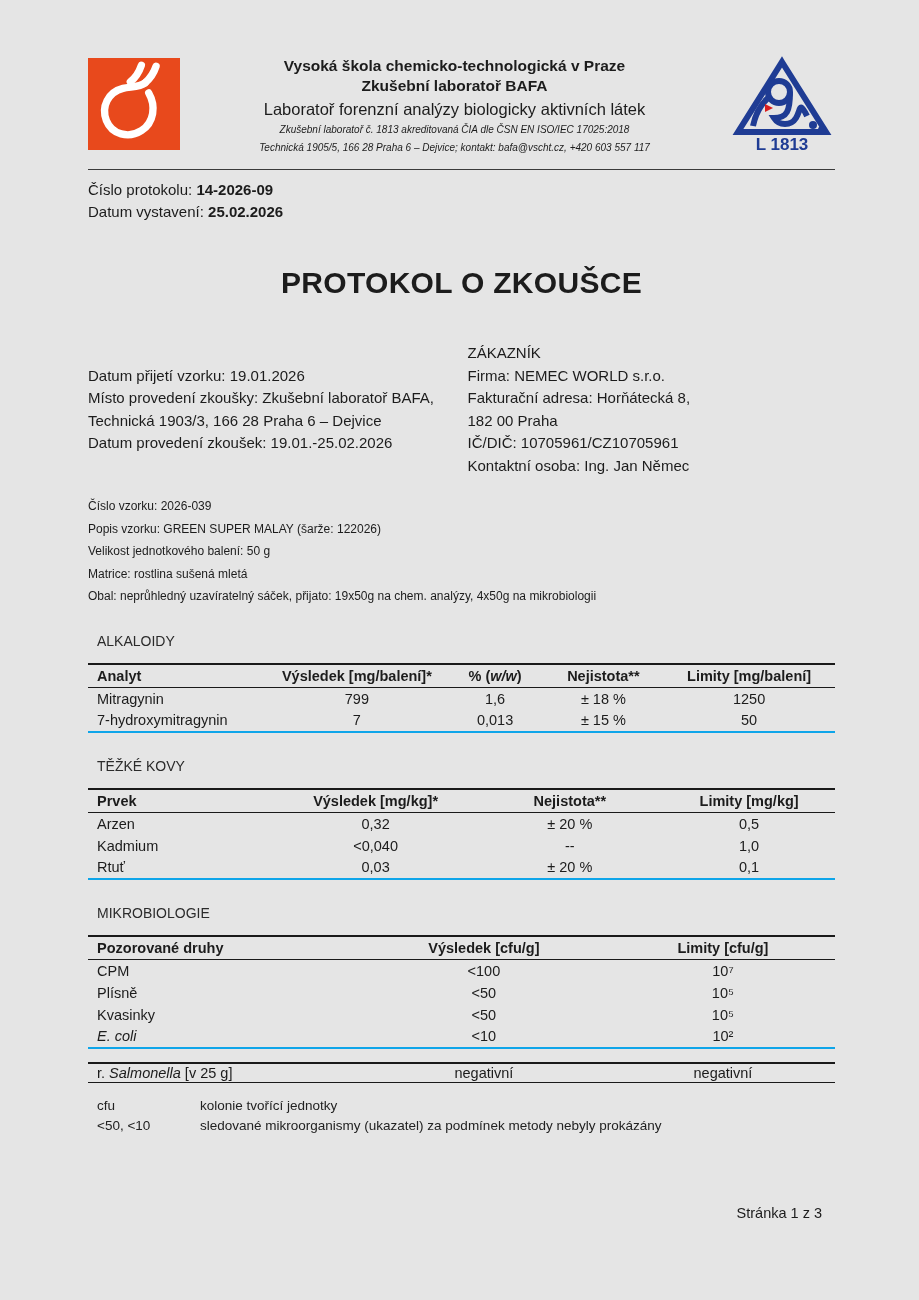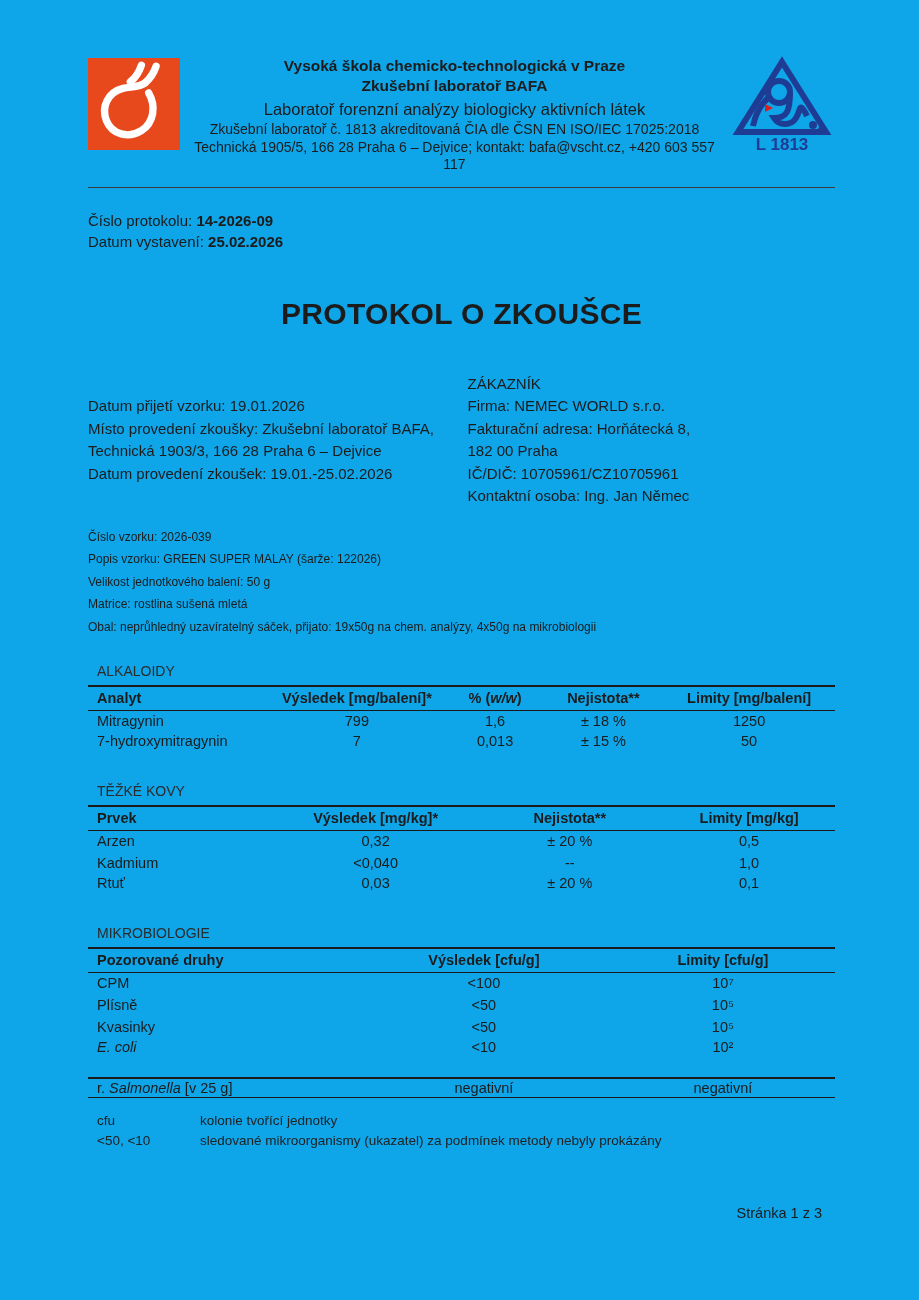--- a/index.html
+++ b/index.html
@@ -1,62 +1,62 @@
 <!DOCTYPE html>
 <html><head>
 <meta charset="utf-8">
 <style>
   * { margin:0; padding:0; box-sizing:border-box; }
   html,body { background:#ffffff; }
   .page {
     position:relative;
     width:919px; height:1300px;
     margin:0 auto;
-    background:#0ea5e9;
+    background:#e5e5e5;
     font-family:"Liberation Sans", sans-serif;
     color:#1c1c1c;
     overflow:hidden;
   }
   .content { padding:0 84px 0 88px; }
 
   
   .header { display:flex; align-items:flex-start; padding-top:56px; }
   .logo-left { width:92px; height:92px; flex:0 0 auto; margin-top:2px; }
   .header-center { flex:1 1 auto; text-align:center; padding:0 8px; }
   .h-line1, .h-line2 { font-size:15.5px; font-weight:bold; line-height:20px; }
   .h-line3 { font-size:16.5px; line-height:23px; margin-top:2px; }
-  .h-line4, .h-line5 { font-size:14px; line-height:17.5px; }
+  .h-line4, .h-line5 { font-size:10px; line-height:17.5px;font-style:italic; }
   .logo-right { width:106px; flex:0 0 auto; text-align:center; }
 
   .rule { border:none; border-top:1.5px solid #3a3a3a; margin-top:13px; }
 
   
-  .meta { margin-top:22px; font-size:15px; line-height:21.5px; }
+  .meta { margin-top:9px; font-size:15px; line-height:21.5px; }
   .meta b { font-weight:bold; }
 
   
   .title { margin-top:44px; text-align:center; font-size:30px; font-weight:bold; letter-spacing:0.3px; }
 
   
   .info { margin-top:42px; display:flex; font-size:15px; line-height:22.5px; }
   .info-left { width:50%; padding-top:22.5px; }
   .info-right { width:50%; padding-left:6px; }
   .line { white-space:nowrap; }
 
   
   .sample { margin-top:18px; font-size:12px; line-height:22.5px; }
 
   
   .results-heading { margin-top:17px; font-size:18px; font-weight:bold; letter-spacing:0.2px; }
   .tbl-label { margin-top:25px; margin-left:9px; font-size:14px; color:#2b2b2b; }
 
   table.tbl {
-    width:100%; margin-top:6px;
+    width:100%; margin-top:14px;
     border-collapse:collapse; table-layout:fixed;
-    border-top:2px solid #1a1a1a; border-bottom:8px solid #0ea5e9;
+    border-top:2px solid #1a1a1a; border-bottom:2px solid #0ea5e9;
     font-size:14.5px;
   }
   table.tbl th {
     font-weight:bold; text-align:center; padding:3px 4px; height:24px;
     border-bottom:1.5px solid #1a1a1a; white-space:nowrap;
   }
   table.tbl td { text-align:center; padding:1px 4px; height:22px; white-space:nowrap; }
   table.tbl th:first-child, table.tbl td:first-child { text-align:left; padding-left:9px; }
   table.tbl td.it, i { font-style:italic; }
 

